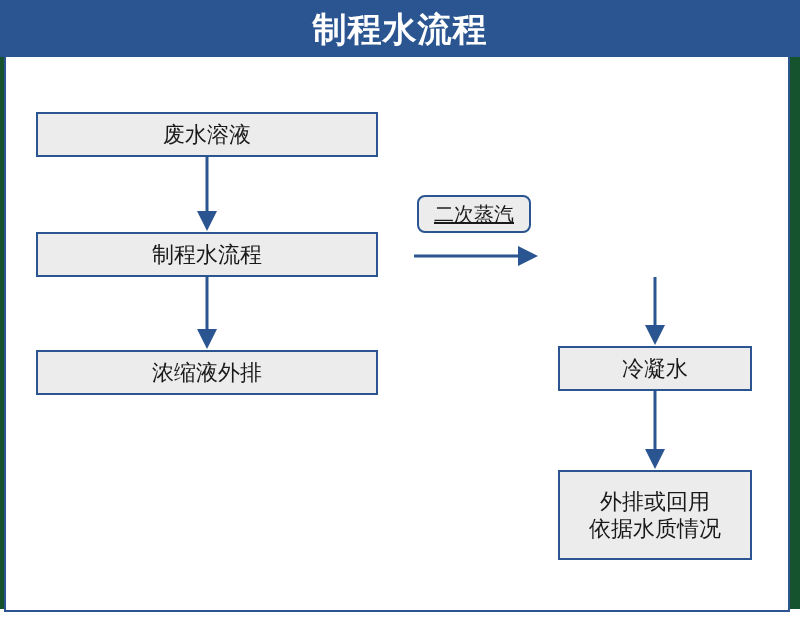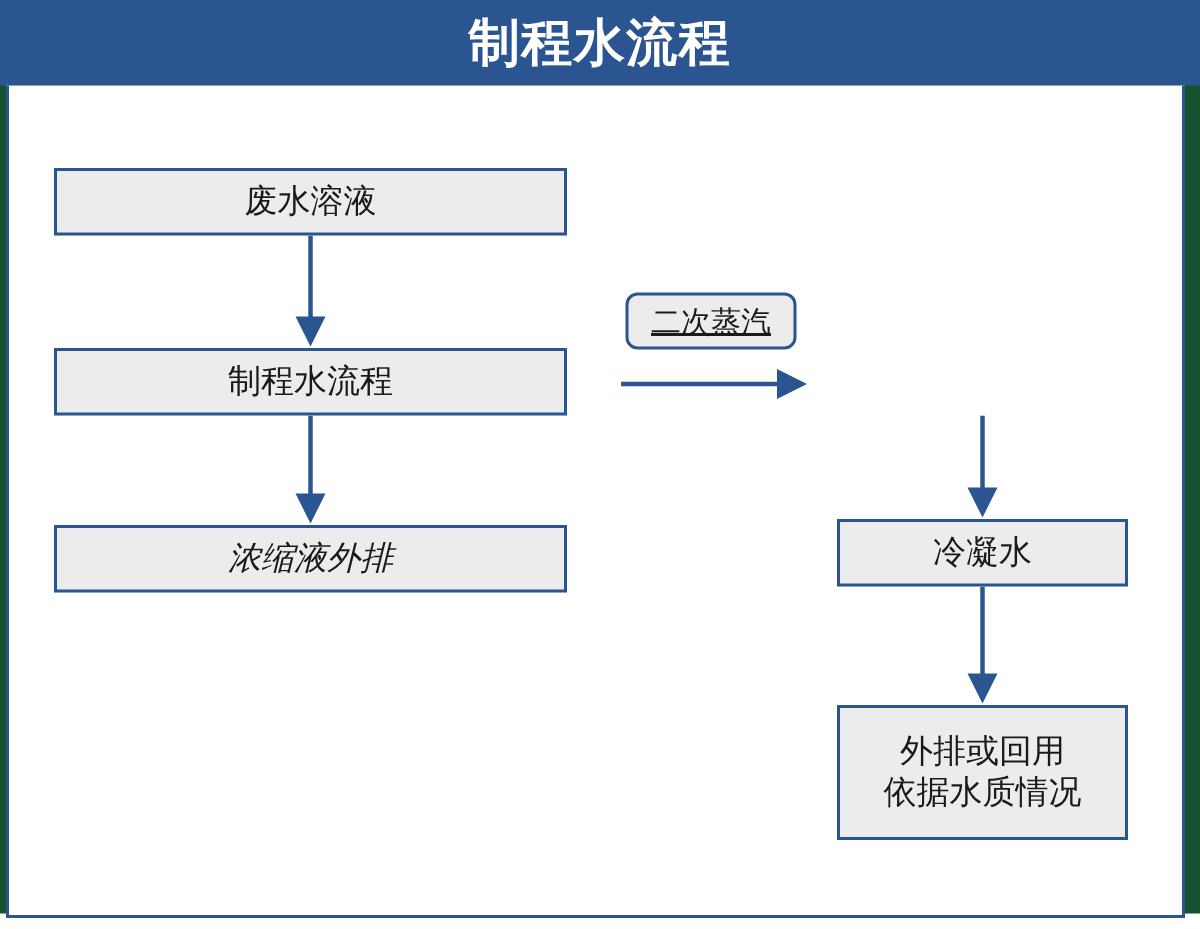--- a/index.html
+++ b/index.html
@@ -75,21 +75,21 @@
 
   .node-small {
     font-size: 20px;
     border-radius: 8px;
     text-decoration: underline;
   }
 
   
   #node-wastewater   { left: 36px;  top: 112px; width: 342px; height: 45px; }
   #node-evaporator   { left: 36px;  top: 232px; width: 342px; height: 45px; }
-  #node-concentrate  { left: 36px;  top: 350px; width: 342px; height: 45px; font-style: italic; }
+  #node-concentrate  { left: 36px;  top: 350px; width: 342px; height: 45px; }
 
   
   #node-steam        { left: 417px; top: 195px; width: 114px; height: 38px; }
 
   
   #node-condenser    { left: 558px; top: 232px; width: 194px; height: 45px; }
   #node-condensate   { left: 558px; top: 346px; width: 194px; height: 45px; text-align: center; }
   #node-outlet       { left: 558px; top: 470px; width: 194px; height: 90px; }
 
   

